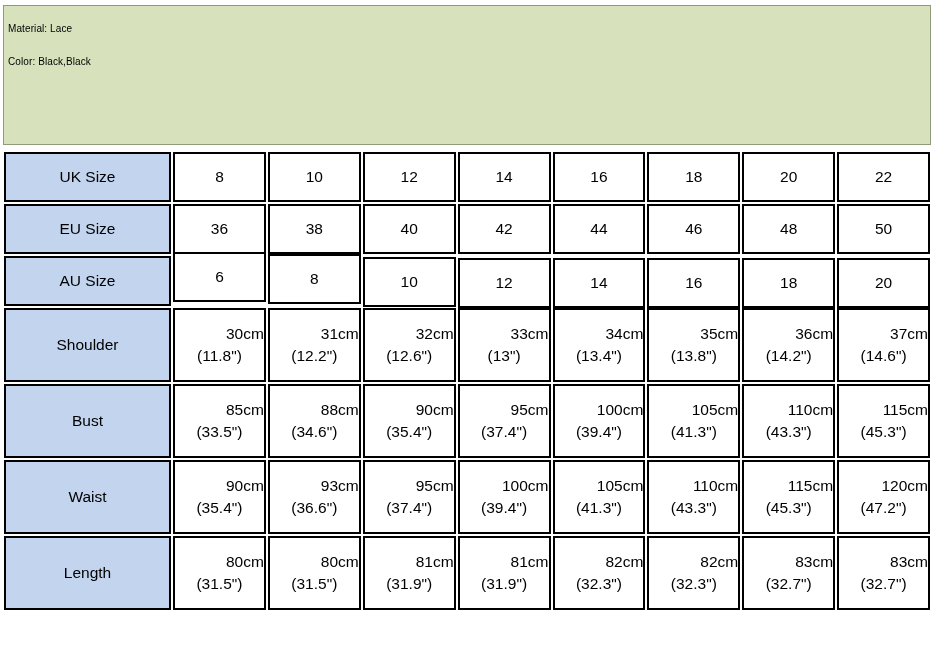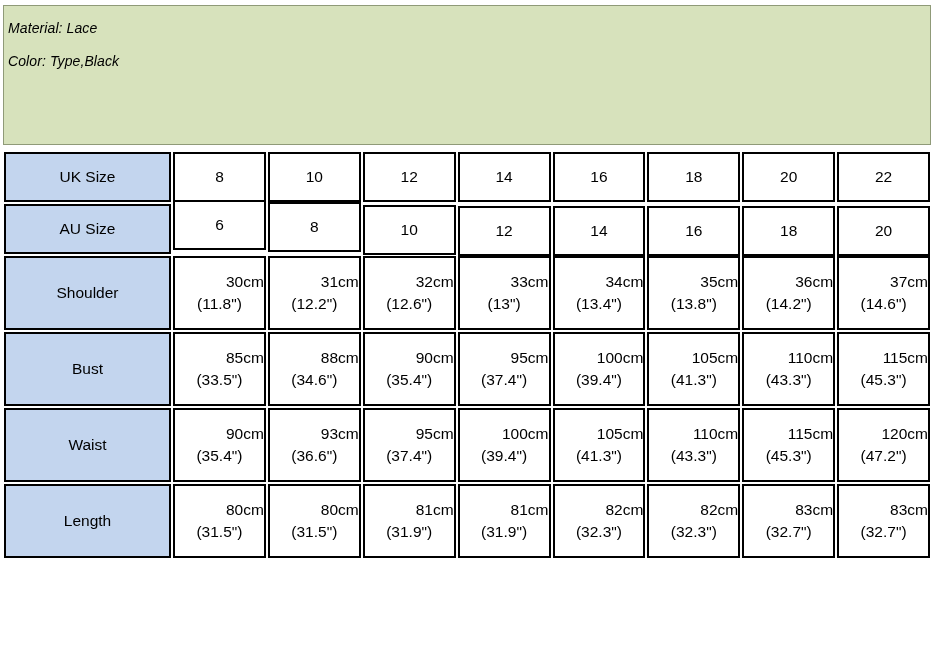--- a/index.html
+++ b/index.html
@@ -28,25 +28,24 @@
     left: 3px;
     top: 5px;
     width: 928px;
     height: 140px;
     box-sizing: border-box;
     background: #d7e2bc;
     border: 1px solid #8f9a78;
     padding: 6px 4px 0 4px;
   }
   .info-line {
-    font-size: 14px;
+    font-size: 10px;
     line-height: 33px;
     white-space: nowrap;
     letter-spacing: 0.1px;
-    font-style: italic;
   }
 
   
   .size-table {
     position: absolute;
     left: 2px;
     top: 150px;
     width: 930px;
     border-collapse: separate;
     border-spacing: 2px 2px;
@@ -81,39 +80,50 @@
   .au-6 { position: relative; top: 2px; }
   .au-7 { position: relative; top: 2px; }
 </style>
 </head>
 <body>
 
 <div class="page">
 
   <div class="info-panel">
     <div class="info-line">Material: Lace</div>
-    <div class="info-line">Color: Type,Black</div>
+    <div class="info-line">Color: Black,Black</div>
   </div>
 
   <table class="size-table">
     <tbody>
 
 
       <tr class="size-row">
         <td class="row-label">UK Size</td>
         <td>8</td>
         <td>10</td>
         <td>12</td>
         <td>14</td>
         <td>16</td>
         <td>18</td>
         <td>20</td>
         <td>22</td>
       </tr>
 
+      <tr class="size-row">
+        <td class="row-label">EU Size</td>
+        <td>36</td>
+        <td>38</td>
+        <td>40</td>
+        <td>42</td>
+        <td>44</td>
+        <td>46</td>
+        <td>48</td>
+        <td>50</td>
+      </tr>
 
       <tr class="size-row">
         <td class="row-label">AU Size</td>
         <td class="au-0">6</td>
         <td class="au-1">8</td>
         <td class="au-2">10</td>
         <td class="au-3">12</td>
         <td class="au-4">14</td>
         <td class="au-5">16</td>
         <td class="au-6">18</td>

